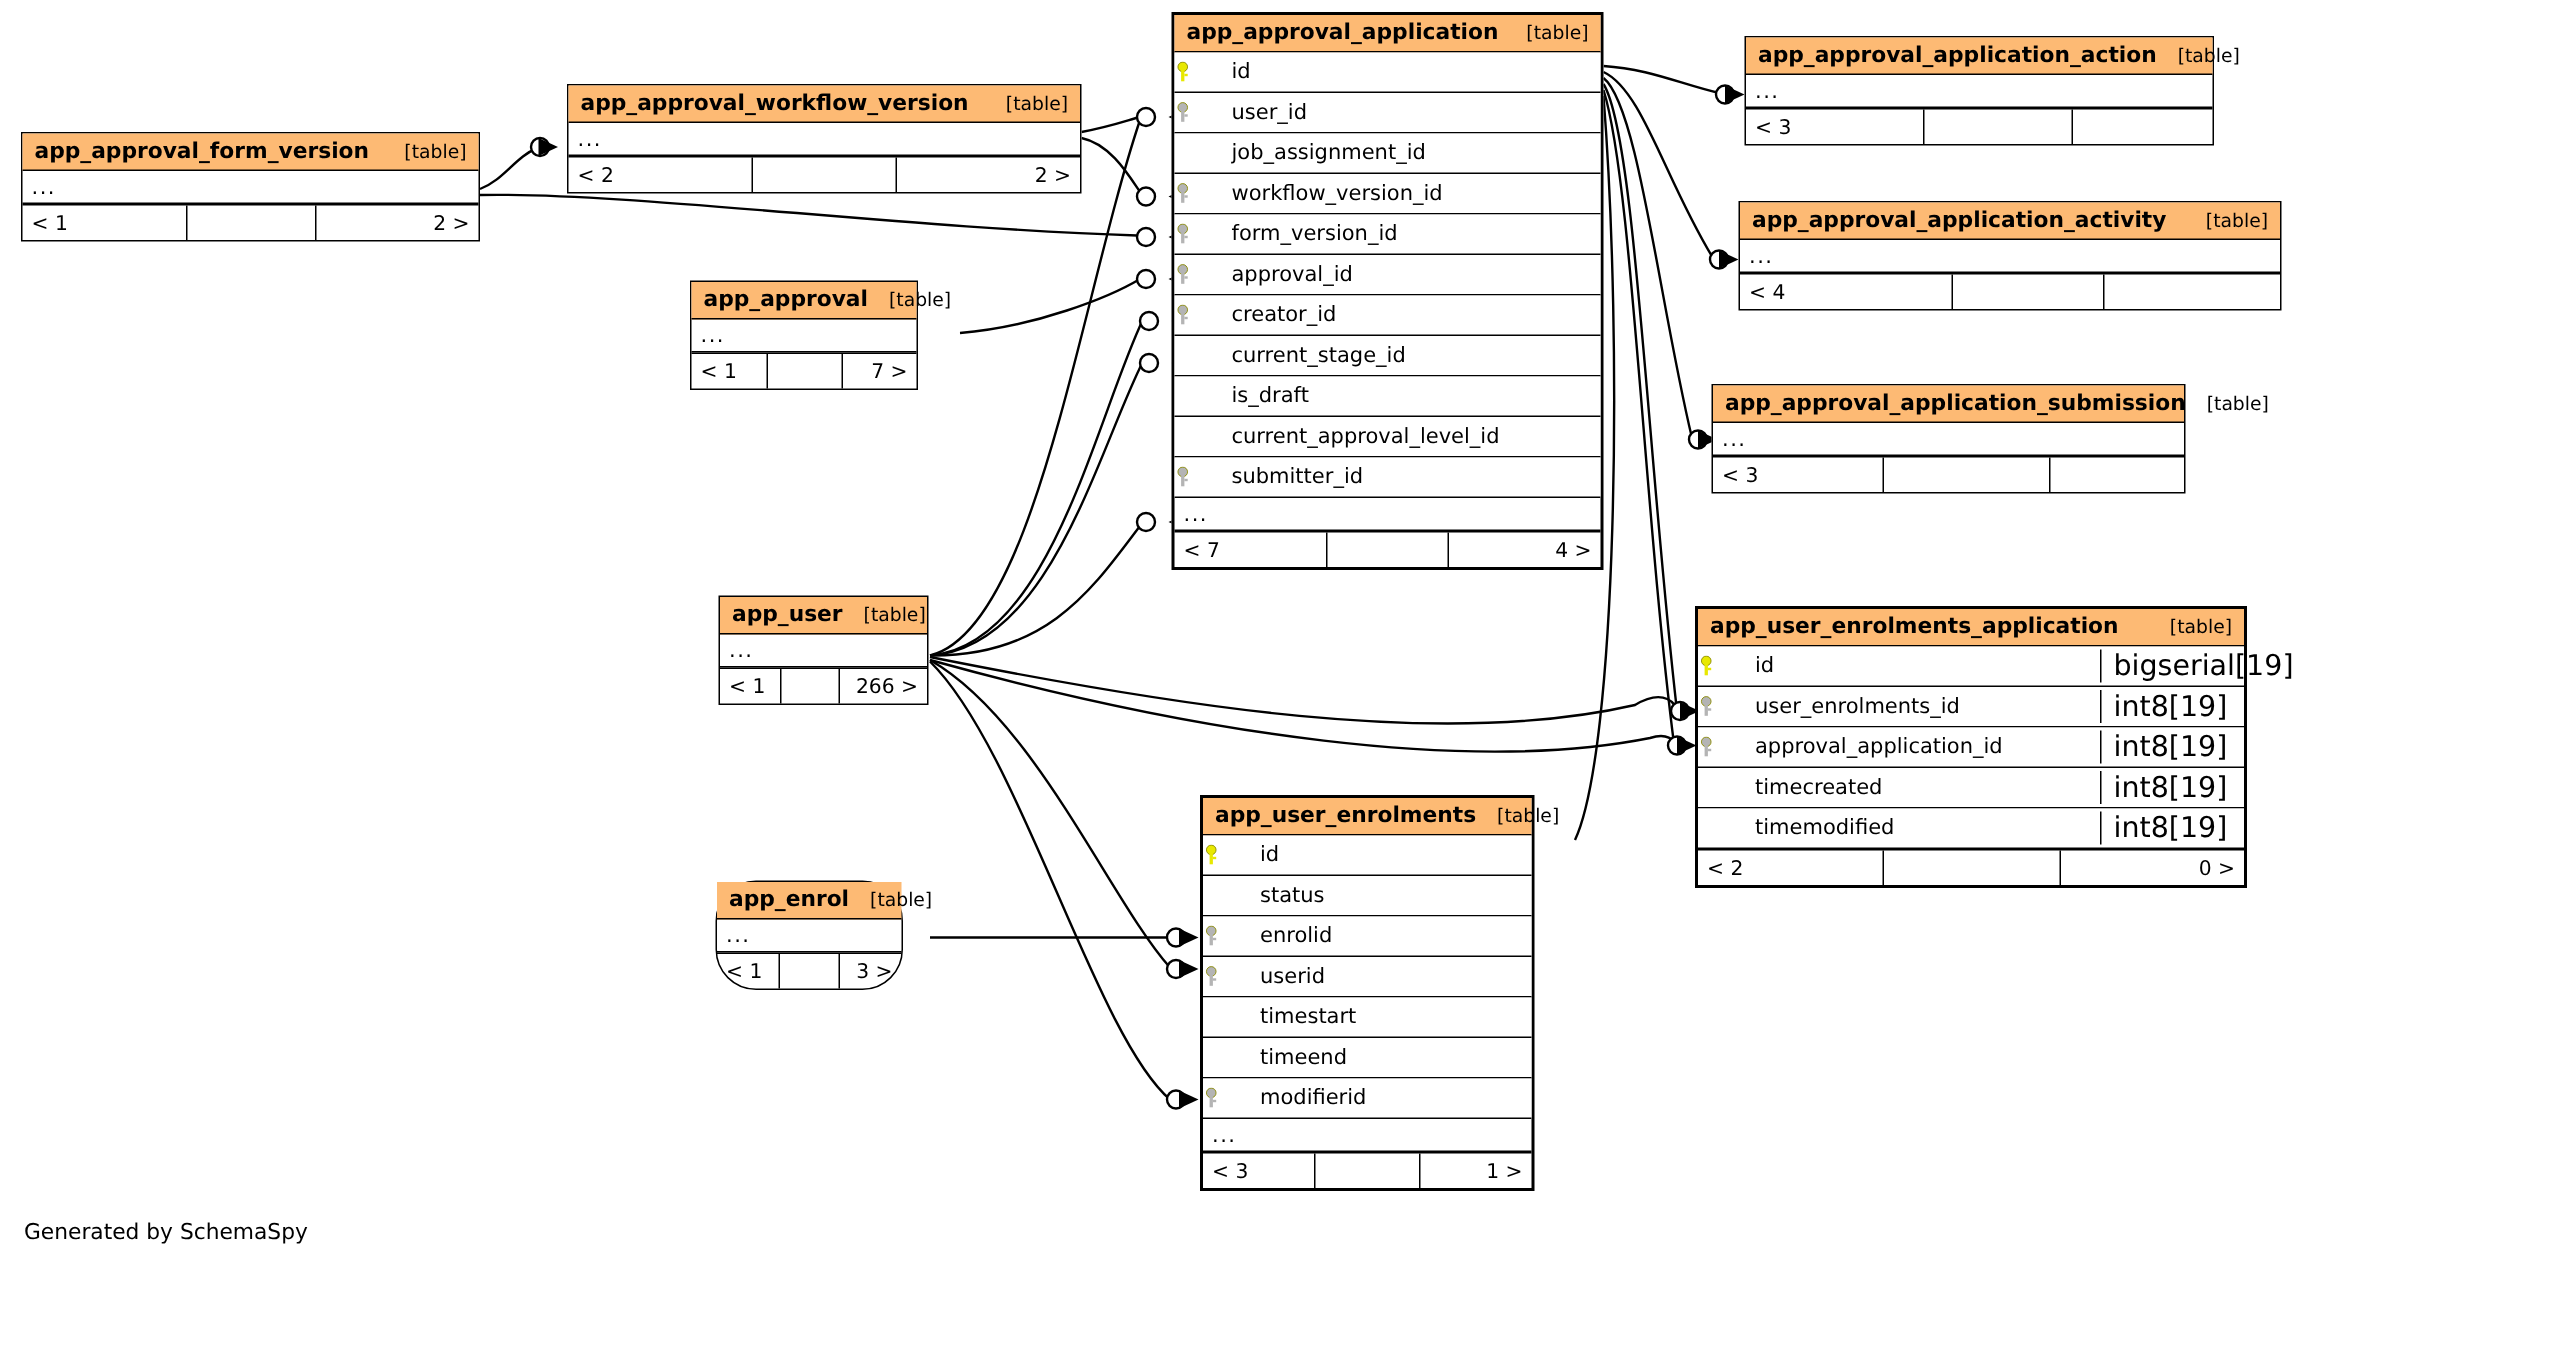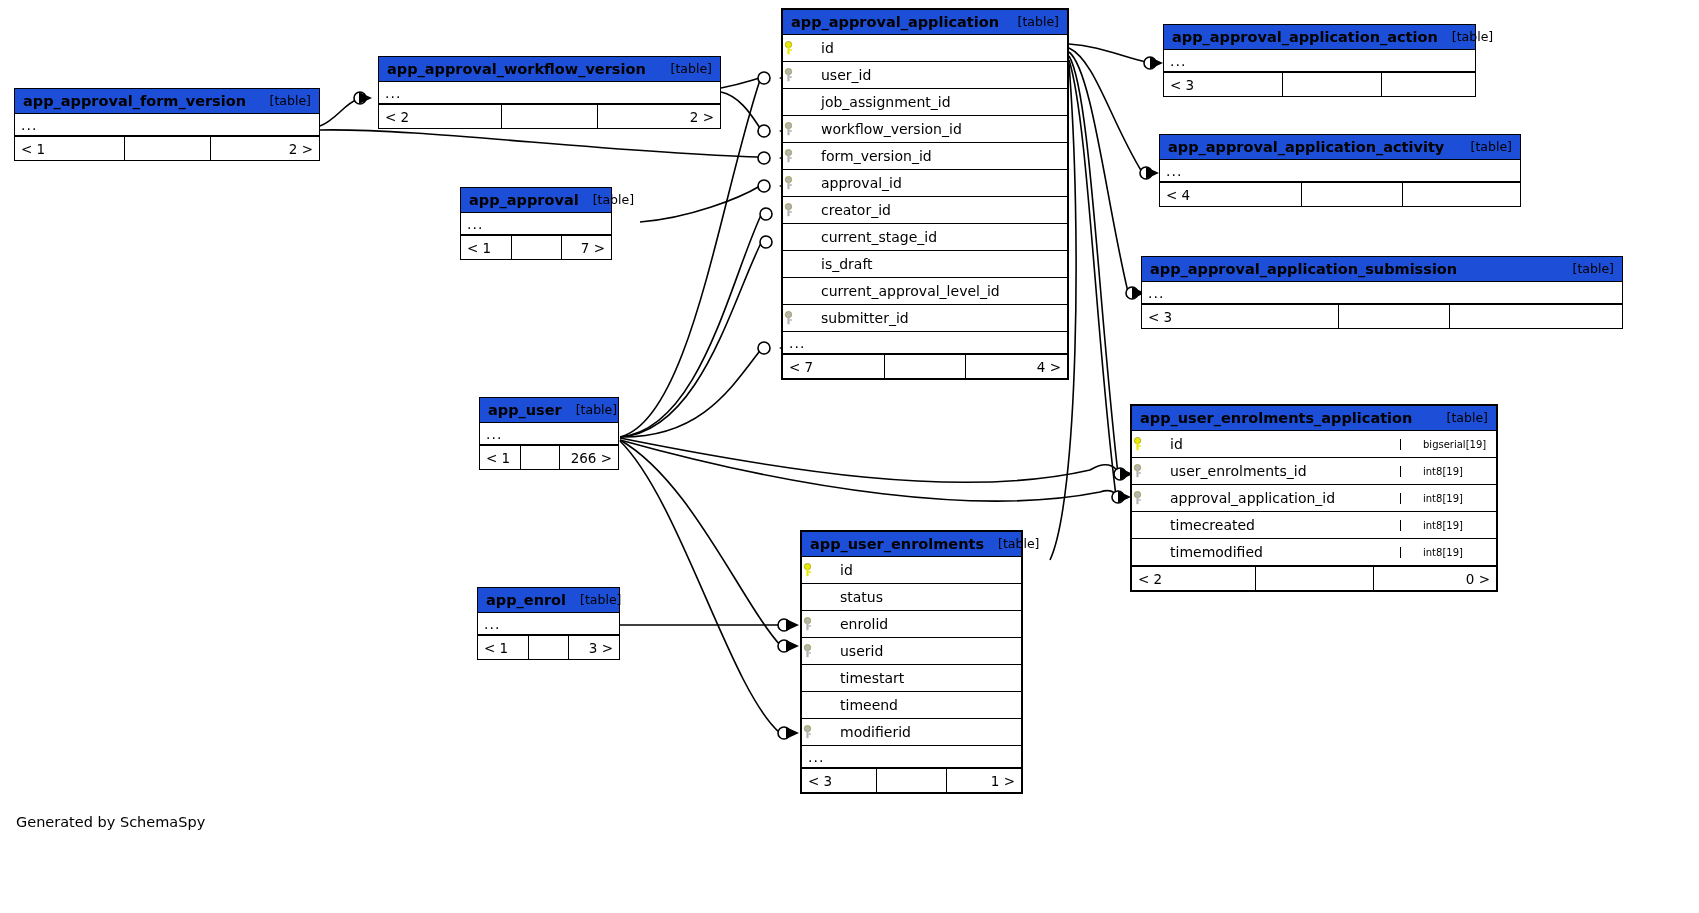--- a/index.html
+++ b/index.html
@@ -33,21 +33,21 @@
     border: 1px solid #000000;
     box-sizing: border-box;
   }
   .table-box.thick {
     border: 2px solid #000000;
   }
   .tbl-header {
     display: flex;
     align-items: center;
     justify-content: space-between;
-    background: #1d4ed8;
+    background: #fdba74;
     border-bottom: 1px solid #000000;
     padding: 2px 8px 3px 8px;
     height: 25px;
     box-sizing: border-box;
   }
   .tbl-name {
     font-weight: bold;
     font-size: 14.5px;
     color: #000000;
     white-space: nowrap;
@@ -78,26 +78,26 @@
     justify-content: center;
   }
   .col-name {
     flex: 1;
     padding-left: 4px;
     white-space: nowrap;
     overflow: hidden;
   }
   .col-type {
     border-left: 1px solid #000000;
-    padding-left: 22px;
+    padding-left: 8px;
     width: 96px;
     min-width: 96px;
     box-sizing: border-box;
     white-space: nowrap;
-    font-size: 10px;
+    font-size: 19px;
   }
   .ellipsis-row {
     display: flex;
     align-items: center;
     height: 22px;
     border-bottom: 1px solid #000000;
     padding-left: 6px;
     font-size: 14px;
     color: #000000;
     letter-spacing: 1px;
@@ -257,21 +257,21 @@
           <span class="tbl-name">app_user</span>
           <span class="tbl-tag">[table]</span>
         </div>
         <div class="ellipsis-row">...</div>
         <div class="tbl-footer">
           <div class="foot-cell foot-left" style="flex: 1 1 auto;">&lt; 1</div>
           <div class="foot-cell foot-left" style="flex: 0 0 39px;"></div>
           <div class="foot-cell foot-right" style="flex: 1 1 auto;">266 &gt;</div>
         </div>
       </div>
-      <div class="table-box" style="left: 477px; top: 587px; width: 143px;">
+      <div class="table-box" style="left: 477px; top: 587px; width: 125px; border-radius: 27px;">
         <div class="tbl-header">
           <span class="tbl-name">app_enrol</span>
           <span class="tbl-tag">[table]</span>
         </div>
         <div class="ellipsis-row">...</div>
         <div class="tbl-footer">
           <div class="foot-cell foot-left" style="flex: 1 1 auto;">&lt; 1</div>
           <div class="foot-cell foot-left" style="flex: 0 0 40px;"></div>
           <div class="foot-cell foot-right" style="flex: 1 1 auto;">3 &gt;</div>
         </div>
@@ -391,21 +391,21 @@
           <span class="tbl-name">app_approval_application_activity</span>
           <span class="tbl-tag">[table]</span>
         </div>
         <div class="ellipsis-row">...</div>
         <div class="tbl-footer">
           <div class="foot-cell foot-left" style="flex: 1 1 auto;">&lt; 4</div>
           <div class="foot-cell foot-left" style="flex: 0 0 101px;"></div>
           <div class="foot-cell foot-right" style="flex: 1 1 auto;"></div>
         </div>
       </div>
-      <div class="table-box" style="left: 1141px; top: 256px; width: 482px;">
+      <div class="table-box" style="left: 1141px; top: 256px; width: 316px;">
         <div class="tbl-header">
           <span class="tbl-name">app_approval_application_submission</span>
           <span class="tbl-tag">[table]</span>
         </div>
         <div class="ellipsis-row">...</div>
         <div class="tbl-footer">
           <div class="foot-cell foot-left" style="flex: 1 1 auto;">&lt; 3</div>
           <div class="foot-cell foot-left" style="flex: 0 0 111px;"></div>
           <div class="foot-cell foot-right" style="flex: 1 1 auto;"></div>
         </div>

